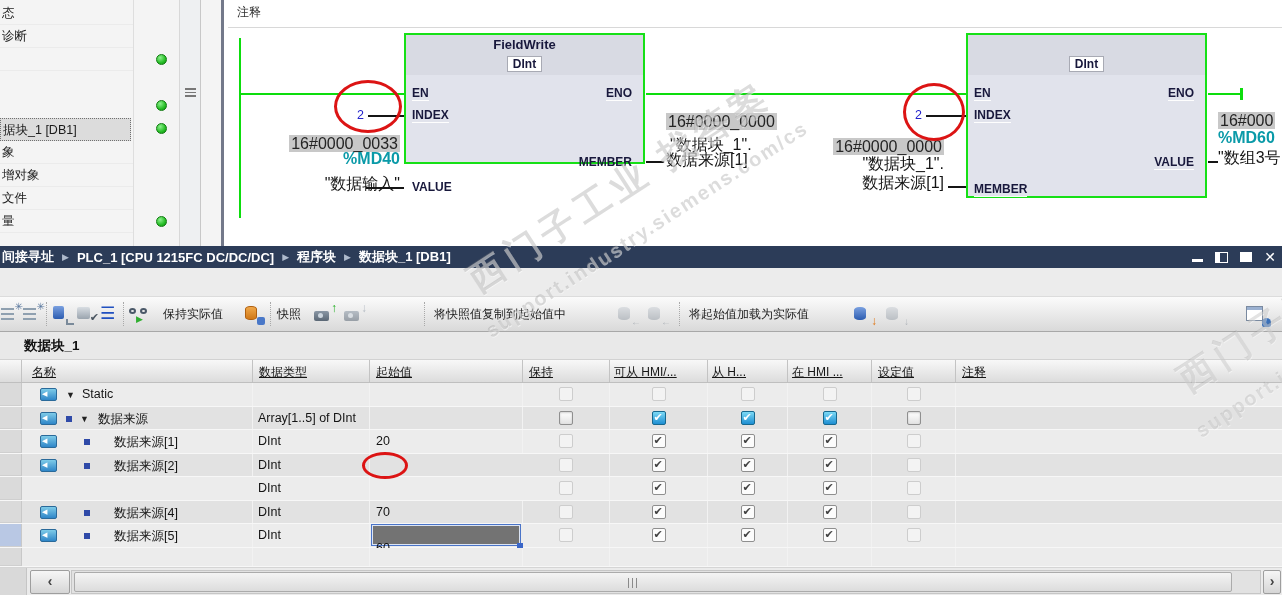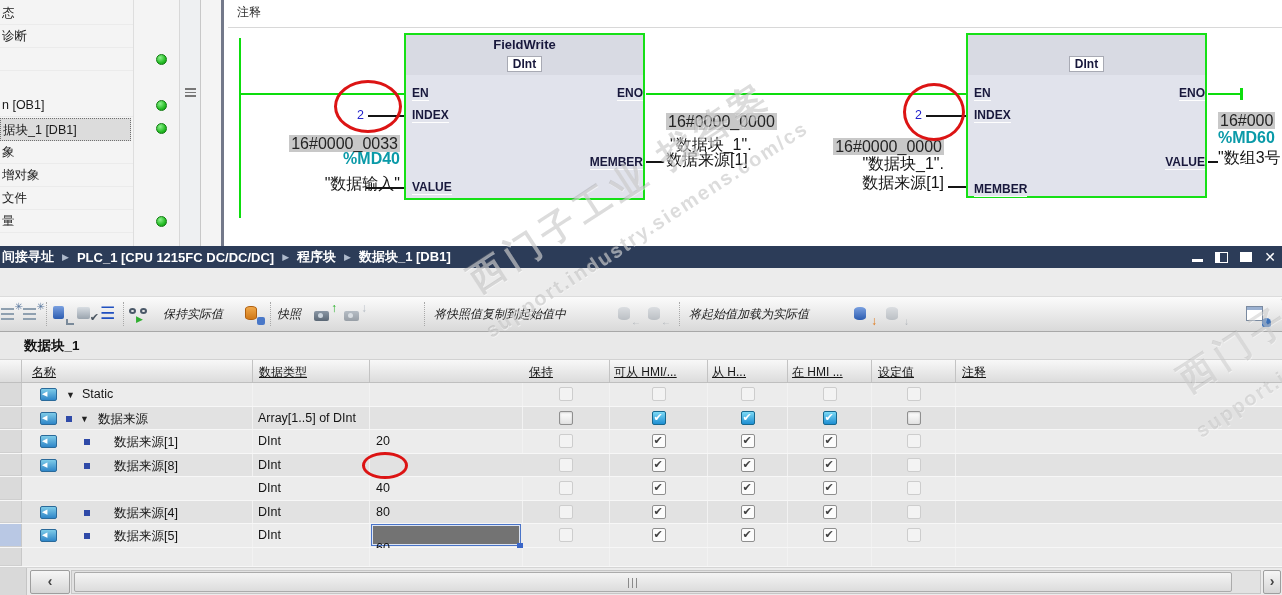--- a/index.html
+++ b/index.html
@@ -29,21 +29,21 @@
   .wire{position:absolute;background:#0ddd0d;}
   .fbd-block{position:absolute;border:2px solid #16e016;background:#e1e3ec;}
   .fbd-head{position:absolute;left:0;right:0;top:0;height:40px;background:#d8dae3;}
   .fbd-title{position:absolute;left:0;right:0;top:2px;text-align:center;font-weight:bold;
              font-size:13px;color:#18183c;}
   .fbd-subwrap{position:absolute;left:0;right:0;top:19px;text-align:center;}
   .fbd-sub{display:inline-block;background:#fff;border:1px solid #a8aab4;padding:0 5px;
            font-weight:bold;font-size:12px;color:#18183c;}
   .pin{position:absolute;font-weight:bold;font-size:12px;color:#18183c;line-height:13px;
        border-bottom:1px solid rgba(255,255,255,.95);}
-  .pin.l{left:6px;}  .pin.r{right:0;}
+  .pin.l{left:6px;}  .pin.r{right:11px;}
   .pin-dash{position:absolute;height:2px;background:#151515;}
   .opd{position:absolute;font-size:16px;line-height:14px;white-space:nowrap;}
   .opd.ra{text-align:right;}
   .opd-addr{background:#c8c8c8;color:#242424;padding:0 2px;}
   .opd-sym{color:#0a9aa8;font-weight:bold;}
   .opd-name{color:#151515;}
   .idx{position:absolute;color:#2222cc;font-size:12.5px;text-align:right;}
   .red-ellipse{position:absolute;border:3.5px solid #dc1414;border-radius:50%;z-index:70;}
 
   
@@ -56,21 +56,21 @@
   .win-restore{width:13px;height:11px;border:1px solid #fff;position:relative;}
   .win-restore::before{content:"";position:absolute;left:0;top:0;width:4px;height:9px;background:#fff;}
   .win-max{width:12px;height:10px;background:#fff;}
   .win-close{font-size:14px;font-weight:bold;line-height:20px;}
 
   
   .gapstrip{position:absolute;left:0;top:268px;width:1282px;height:29px;background:#ececec;
             border-bottom:1px solid #dcdcdc;}
   .toolbar{position:absolute;left:0;top:297px;width:1282px;height:35px;
            background:linear-gradient(#fbfbfb,#d9d9d9);border-bottom:1px solid #a8a8a8;}
-  .tb-label{position:absolute;top:9px;font-size:12px;color:#1c1c1c;white-space:nowrap;font-style:italic;}
+  .tb-label{position:absolute;top:9px;font-size:12px;color:#1c1c1c;white-space:nowrap;}
   .tb-sep{position:absolute;top:5px;height:24px;border-left:1px dotted #a9a9a9;}
   .tbi{position:absolute;top:6px;width:23px;height:23px;}
   .tbi i{font-style:normal;}
   .bars{position:absolute;left:1px;top:5px;width:13px;height:12px;
         background:repeating-linear-gradient(180deg,#8fa0b0 0 2px,transparent 2px 5px);}
   .star{position:absolute;right:0;top:-2px;font-size:10px;color:#5e7ba0;}
   .cube{position:absolute;left:1px;top:3px;width:11px;height:13px;border-radius:2px;
         background:linear-gradient(#7aa0e0,#2c5cb0);}
   .curl{position:absolute;right:1px;bottom:1px;width:8px;height:6px;
         border-left:2px solid #7a8a9a;border-bottom:2px solid #7a8a9a;}
@@ -157,21 +157,20 @@
 </style>
 </head>
 <body>
 
 <div class="root">
 
   <section class="tree">
     <div class="tree-item" style="top:2px"><span>态</span></div>
     <div class="tree-item" style="top:25px"><span>诊断</span></div>
     <div class="tree-item" style="top:48px"><span></span></div>
-    <div class="tree-item" style="top:94px"><span>n [OB1]</span></div>
     <div class="tree-item selected" style="top:118px"><span>据块_1 [DB1]</span></div>
     <div class="tree-item" style="top:141px"><span>象</span></div>
     <div class="tree-item" style="top:187px"><span>文件</span></div>
     <div class="tree-item" style="top:164px"><span>增对象</span></div>
     <div class="tree-item" style="top:210px"><span>量</span></div>
 
     <span class="status-dot" style="top:54px"></span>
     <span class="status-dot" style="top:100px"></span>
     <span class="status-dot" style="top:123px"></span>
     <span class="status-dot" style="top:216px"></span>
@@ -186,21 +185,21 @@
   <section class="editor">
     <div class="comment-label">注释</div>
     <div class="editor-rule"></div>
 
     <div class="wire" style="left:15px;top:38px;width:2px;height:180px"></div>
     <div class="wire" style="left:16px;top:93px;width:164px;height:2px"></div>
     <div class="wire" style="left:422px;top:93px;width:320px;height:2px"></div>
     <div class="wire" style="left:984px;top:93px;width:33px;height:2px"></div>
     <div class="wire" style="left:1016px;top:88px;width:3px;height:12px"></div>
 
-    <div class="fbd-block" style="left:180px;top:33px;width:241px;height:167px">
+    <div class="fbd-block" style="left:180px;top:33px;width:241px;height:131px">
       <div class="fbd-head"></div>
       <div class="fbd-title">FieldWrite</div>
       <div class="fbd-subwrap"><span class="fbd-sub">DInt</span></div>
       <span class="pin l" style="top:52px">EN</span>
       <span class="pin l" style="top:74px">INDEX</span>
       <span class="pin l" style="top:146px">VALUE</span>
       <span class="pin r" style="top:52px">ENO</span>
       <span class="pin r" style="top:121px">MEMBER</span>
     </div>
 
@@ -331,20 +330,21 @@
       </span>
   </div>
 
   <section class="dbpanel">
     <div class="db-title">数据块_1</div>
 
     <div class="hdr">
       <div class="hcell" style="left:0;width:22px"></div>
       <div class="hcell" style="left:22px;width:231px;padding-left:10px">名称</div>
       <div class="hcell" style="left:253px;width:117px">数据类型</div>
+      <div class="hcell" style="left:370px;width:153px">起始值</div>
       <div class="hcell" style="left:523px;width:87px">保持</div>
       <div class="hcell" style="left:610px;width:98px;padding-left:4px">可从 HMI/...</div>
       <div class="hcell" style="left:708px;width:80px;padding-left:4px">从 H...</div>
       <div class="hcell" style="left:788px;width:84px;padding-left:4px">在 HMI ...</div>
       <div class="hcell" style="left:872px;width:84px">设定值</div>
       <div class="hcell" style="left:956px;width:326px;border-right:none">注释</div>
     </div>
 
     <div class="trow r-a" style="top:51px">
       <div class="gut"></div>
@@ -426,21 +426,21 @@
           <span class="cb dis"></span>
         </div>
       <div class="tcell" style="left:956px;width:326px;border-right:none"></div>
     </div>
 
     <div class="trow r-b" style="top:121.5px">
       <div class="gut"></div>
       <div class="tcell" style="left:22px;width:231px">
         <span class="varic"></span>
         <span class="bullet" style="left:62px"></span>
-        <span class="nm" style="left:92px">数据来源[8]</span>
+        <span class="nm" style="left:92px">数据来源[2]</span>
       </div>
       <div class="tcell" style="left:253px;width:117px;padding-left:5px">DInt</div>
       <div class="ccell" style="left:523px;width:87px">
           <span class="cb dis"></span>
         </div>
       <div class="ccell" style="left:610px;width:98px">
           <span class="cb check"></span>
         </div>
       <div class="ccell" style="left:708px;width:80px">
           <span class="cb check"></span>
@@ -450,21 +450,20 @@
         </div>
       <div class="ccell" style="left:872px;width:84px">
           <span class="cb dis"></span>
         </div>
       <div class="tcell" style="left:956px;width:326px;border-right:none"></div>
     </div>
 
     <div class="trow r-a" style="top:145px">
       <div class="gut"></div>
       <div class="tcell" style="left:253px;width:117px;padding-left:5px">DInt</div>
-      <div class="tcell" style="left:370px;width:153px;padding-left:6px">40</div>
       <div class="ccell" style="left:523px;width:87px">
           <span class="cb dis"></span>
         </div>
       <div class="ccell" style="left:610px;width:98px">
           <span class="cb check"></span>
         </div>
       <div class="ccell" style="left:708px;width:80px">
           <span class="cb check"></span>
         </div>
       <div class="ccell" style="left:788px;width:84px">
@@ -477,21 +476,21 @@
     </div>
 
     <div class="trow r-b" style="top:168.5px">
       <div class="gut"></div>
       <div class="tcell" style="left:22px;width:231px">
         <span class="varic"></span>
         <span class="bullet" style="left:62px"></span>
         <span class="nm" style="left:92px">数据来源[4]</span>
       </div>
       <div class="tcell" style="left:253px;width:117px;padding-left:5px">DInt</div>
-      <div class="tcell" style="left:370px;width:153px;padding-left:6px">80</div>
+      <div class="tcell" style="left:370px;width:153px;padding-left:6px">70</div>
       <div class="ccell" style="left:523px;width:87px">
           <span class="cb dis"></span>
         </div>
       <div class="ccell" style="left:610px;width:98px">
           <span class="cb check"></span>
         </div>
       <div class="ccell" style="left:708px;width:80px">
           <span class="cb check"></span>
         </div>
       <div class="ccell" style="left:788px;width:84px">

